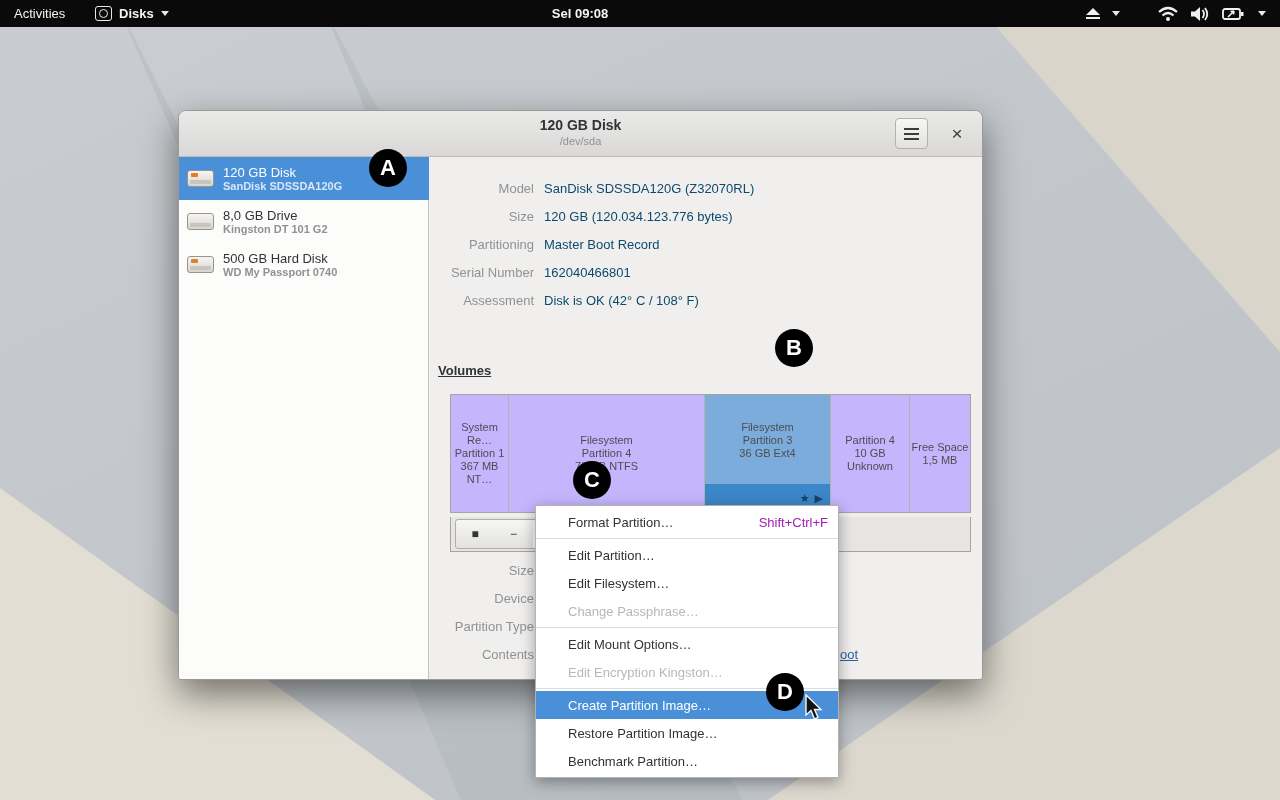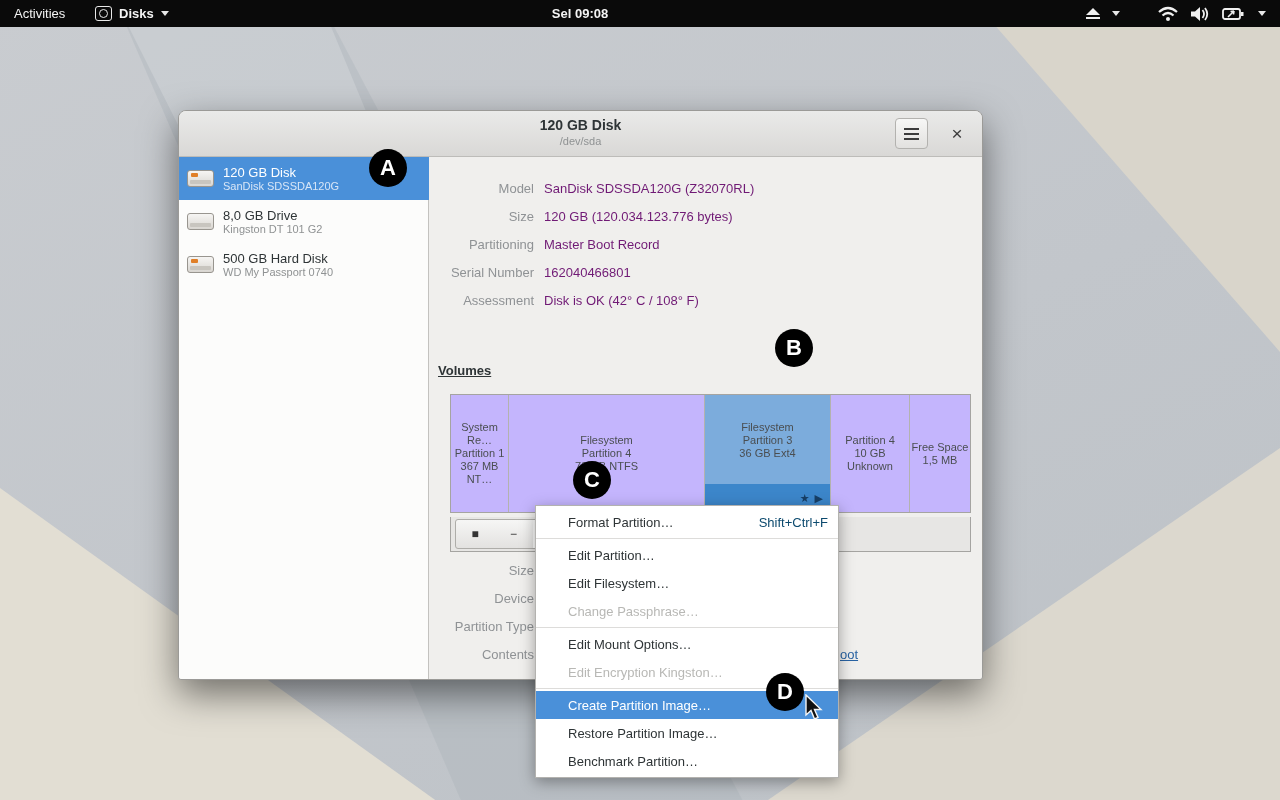--- a/index.html
+++ b/index.html
@@ -40,34 +40,34 @@
                    background:linear-gradient(#f7f7f6,#e2e1df); display:flex; flex-direction:column; justify-content:center; align-items:center; gap:3px; }
   .hamburger-btn span { width:15px; height:2px; background:#3c3c3c; display:block; }
   .close-btn { position:absolute; right:13px; top:11px; width:24px; height:24px; display:flex; align-items:center; justify-content:center;
                font-size:19px; color:#3c3c3c; }
 
   
   .sidebar { position:absolute; left:0; top:46px; bottom:0; width:250px; background:#fcfcfb; border-right:1px solid #c3c2bf; border-radius:0 0 0 3px; }
   .drive-row { position:absolute; left:0; width:250px; height:43px; display:flex; align-items:center; padding-left:8px; gap:9px; }
   .drive-row.selected { background:#4a90d9; }
   .drive-title { font-size:13px; color:#2e3436; line-height:15px; }
-  .drive-sub { font-size:11px; color:#8f9293; line-height:13px; }
+  .drive-sub { font-size:11px; color:#8f9293; line-height:13px;font-weight:bold; }
   .drive-row.selected .drive-title { color:#ffffff; }
   .drive-row.selected .drive-sub { color:#d8e6f7; }
   .drive-icon { width:27px; height:17px; border:1px solid #98958f; border-radius:3px;
                 background:linear-gradient(#f6f5f3,#d9d6d1); position:relative; flex:none; }
   .drive-icon::after { content:""; position:absolute; left:2px; right:2px; bottom:2px; height:4px; background:#c8c5bf; border-radius:1px; }
   .drive-icon.sticker::before { content:""; position:absolute; left:3px; top:2px; width:7px; height:4px; background:#e07f28; border-radius:1px; }
 
   
   .panel { position:absolute; left:251px; top:46px; right:0; bottom:0; }
   .detail-row { position:absolute; left:0; height:28px; display:flex; align-items:center; }
   .detail-label { width:104px; text-align:right; font-size:13px; color:#90949
 5; color:#8f9295; flex:none; }
-  .detail-value { margin-left:10px; font-size:13px; color:#701a75; }
+  .detail-value { margin-left:10px; font-size:13px; color:#0c4a6e; }
   .section-heading { position:absolute; left:8px; font-size:13px; font-weight:bold; color:#2e3436; }
 
   
   .volumes-box { position:absolute; left:20px; top:237px; width:521px; height:119px; background:#c4b5fd; border:1px solid #a5a4a1; display:flex; }
   .seg { position:relative; height:100%; border-right:1px solid #b3b2af; display:flex; align-items:center; justify-content:center; text-align:center; }
   .seg:last-child { border-right:none; }
   .seg .seg-lines { font-size:11px; color:#4a4e51; line-height:13px; }
   .seg.selected { background:#7cacdc; }
   .seg-strip { position:absolute; left:0; right:0; bottom:0; height:28px; background:#3c86ca; display:flex; align-items:center; justify-content:flex-end; gap:5px; padding-right:7px; }
   .seg-strip .mini { font-size:11px; color:#173f66; }
@@ -79,21 +79,21 @@
   .vtb-1 { left:4px; border-radius:3px 0 0 3px; }
   .vtb-2 { left:43px; border-left:none; }
   .vtb-3 { left:82px; width:44px; border-left:none; border-radius:0 3px 3px 0; background:#fdfdfc; font-size:15px; }
 
   .contents-link { position:absolute; font-size:13px; color:#2963a3; text-decoration:underline; }
 
   
   .menu { position:absolute; left:535px; top:505px; width:304px; background:#ffffff; border:1px solid #b3b2af;
           box-shadow:0 4px 14px rgba(0,0,0,0.35); z-index:30; padding:2px 0; }
   .menu-item { height:28px; display:flex; align-items:center; padding:0 10px 0 32px; font-size:13px; color:#2e3436;gap:47px; }
-  .menu-item .accel { margin-left:auto; color:#0c4a6e; }
+  .menu-item .accel { margin-left:auto; color:#a21caf; }
   .menu-item.disabled { color:#b8b8b5; }
   .menu-item.highlighted { background:#4a90d9; color:#ffffff; }
   .menu-sep { height:1px; background:#dddcda; margin:2px 0; }
 
   
   .marker { position:absolute; width:38px; height:38px; border-radius:50%; background:#000000; color:#ffffff;
             display:flex; align-items:center; justify-content:center; font-size:22px; font-weight:bold; z-index:60; }
 
   .cursor { position:absolute; z-index:70; }
 </style>

